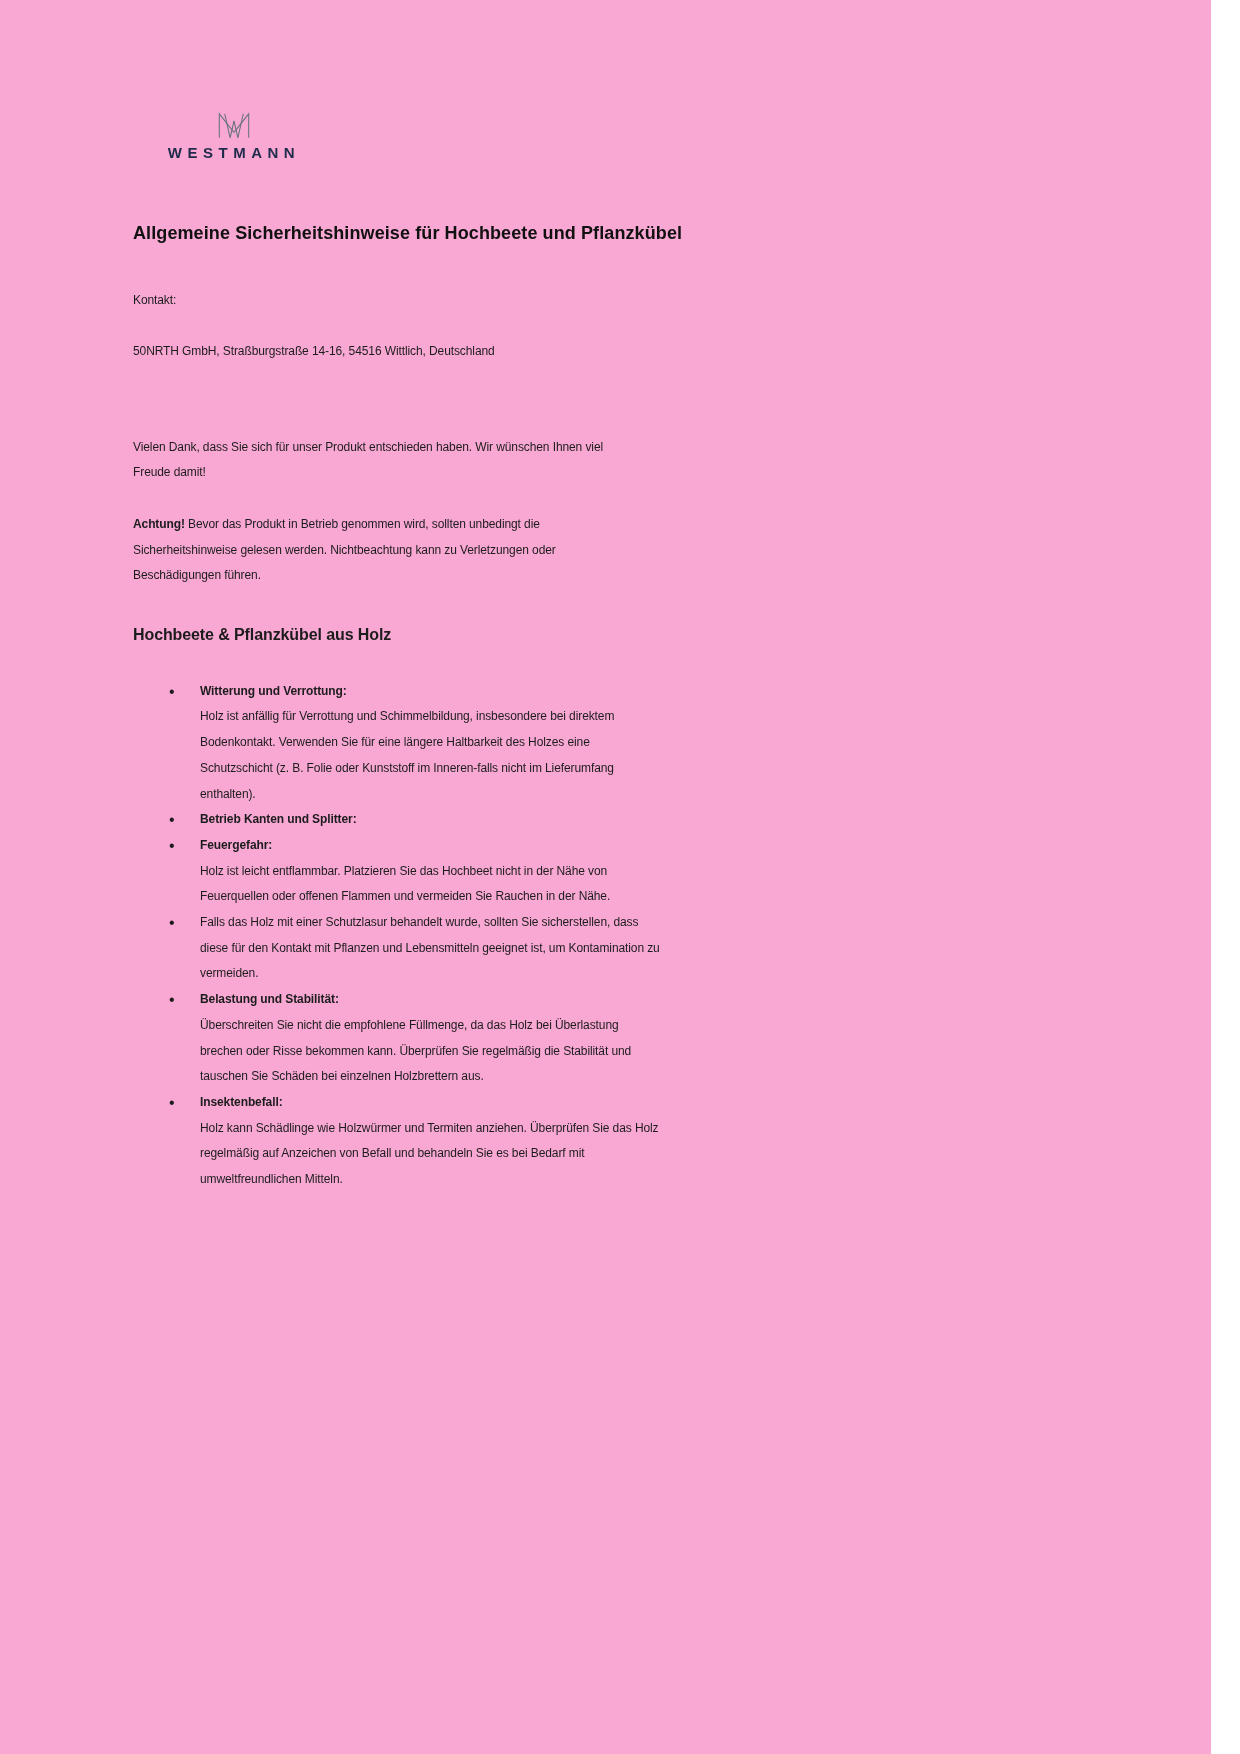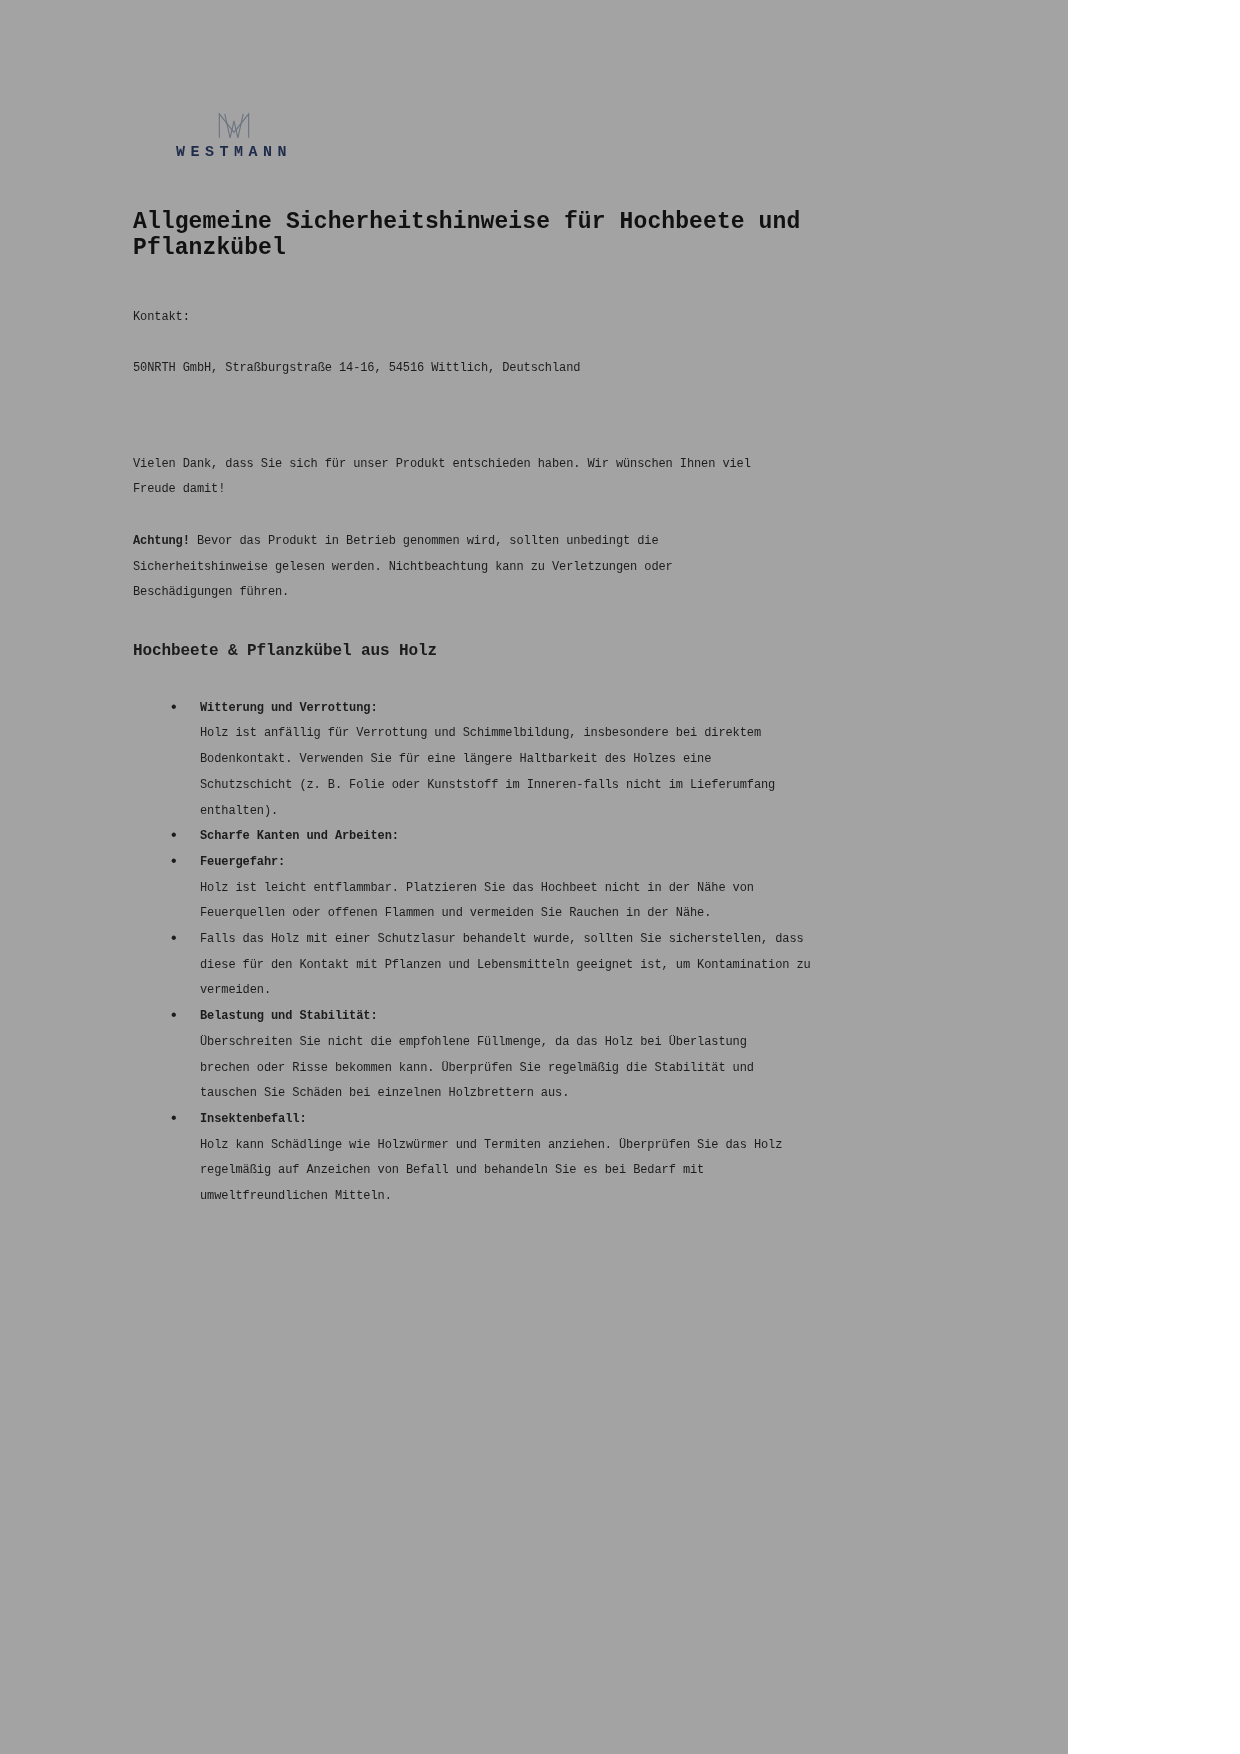--- a/index.html
+++ b/index.html
@@ -1,21 +1,21 @@
 <!DOCTYPE html>
 <html><head>
 <meta charset="utf-8">
 <style>
   html, body { margin: 0; padding: 0; background: #ffffff; }
   .page {
     position: relative;
-    width: 1068px;
+    width: 1211px;
     height: 1754px;
-    background: #a3a3a3;
-    font-family: Liberation Mono, monospace;
+    background: #f9a8d4;
+    font-family: Liberation Sans, sans-serif;
     color: #1c1c1c;
     overflow: hidden;
     box-sizing: border-box;
     padding: 0 150px 0 133px;
   }
   
   .logo-block {
     margin-top: 112px;
     margin-left: 22px;
     width: 158px;
@@ -27,22 +27,22 @@
   .logo-wordmark {
     margin-top: 5px;
     font-size: 15px;
     font-weight: 700;
     letter-spacing: 5.5px;
     color: #1e2b4a;
     white-space: nowrap;
   }
   
   .doc-title {
-    margin-top: 48px;
-    font-size: 23px;
+    margin-top: 62px;
+    font-size: 18px;
     font-weight: 700;
     color: #111111;
     letter-spacing: 0.1px;
   }
   .body-text {
     font-size: 12px;
     line-height: 25.7px;
     letter-spacing: -0.1px;
     white-space: pre-line;
   }
@@ -118,21 +118,21 @@
       <span class="bullet-dot">•</span>
       <div class="bullet-title">Witterung und Verrottung:</div>
       <div class="body-text">Holz ist anfällig für Verrottung und Schimmelbildung, insbesondere bei direktem
 Bodenkontakt. Verwenden Sie für eine längere Haltbarkeit des Holzes eine
 Schutzschicht (z. B. Folie oder Kunststoff im Inneren-falls nicht im Lieferumfang
 enthalten).</div>
     </li>
 
     <li class="safety-item">
       <span class="bullet-dot">•</span>
-      <div class="bullet-title">Scharfe Kanten und Arbeiten:</div>
+      <div class="bullet-title">Betrieb Kanten und Splitter:</div>
     </li>
 
     <li class="safety-item">
       <span class="bullet-dot">•</span>
       <div class="bullet-title">Feuergefahr:</div>
       <div class="body-text">Holz ist leicht entflammbar. Platzieren Sie das Hochbeet nicht in der Nähe von
 Feuerquellen oder offenen Flammen und vermeiden Sie Rauchen in der Nähe.</div>
     </li>
 
     <li class="safety-item">

